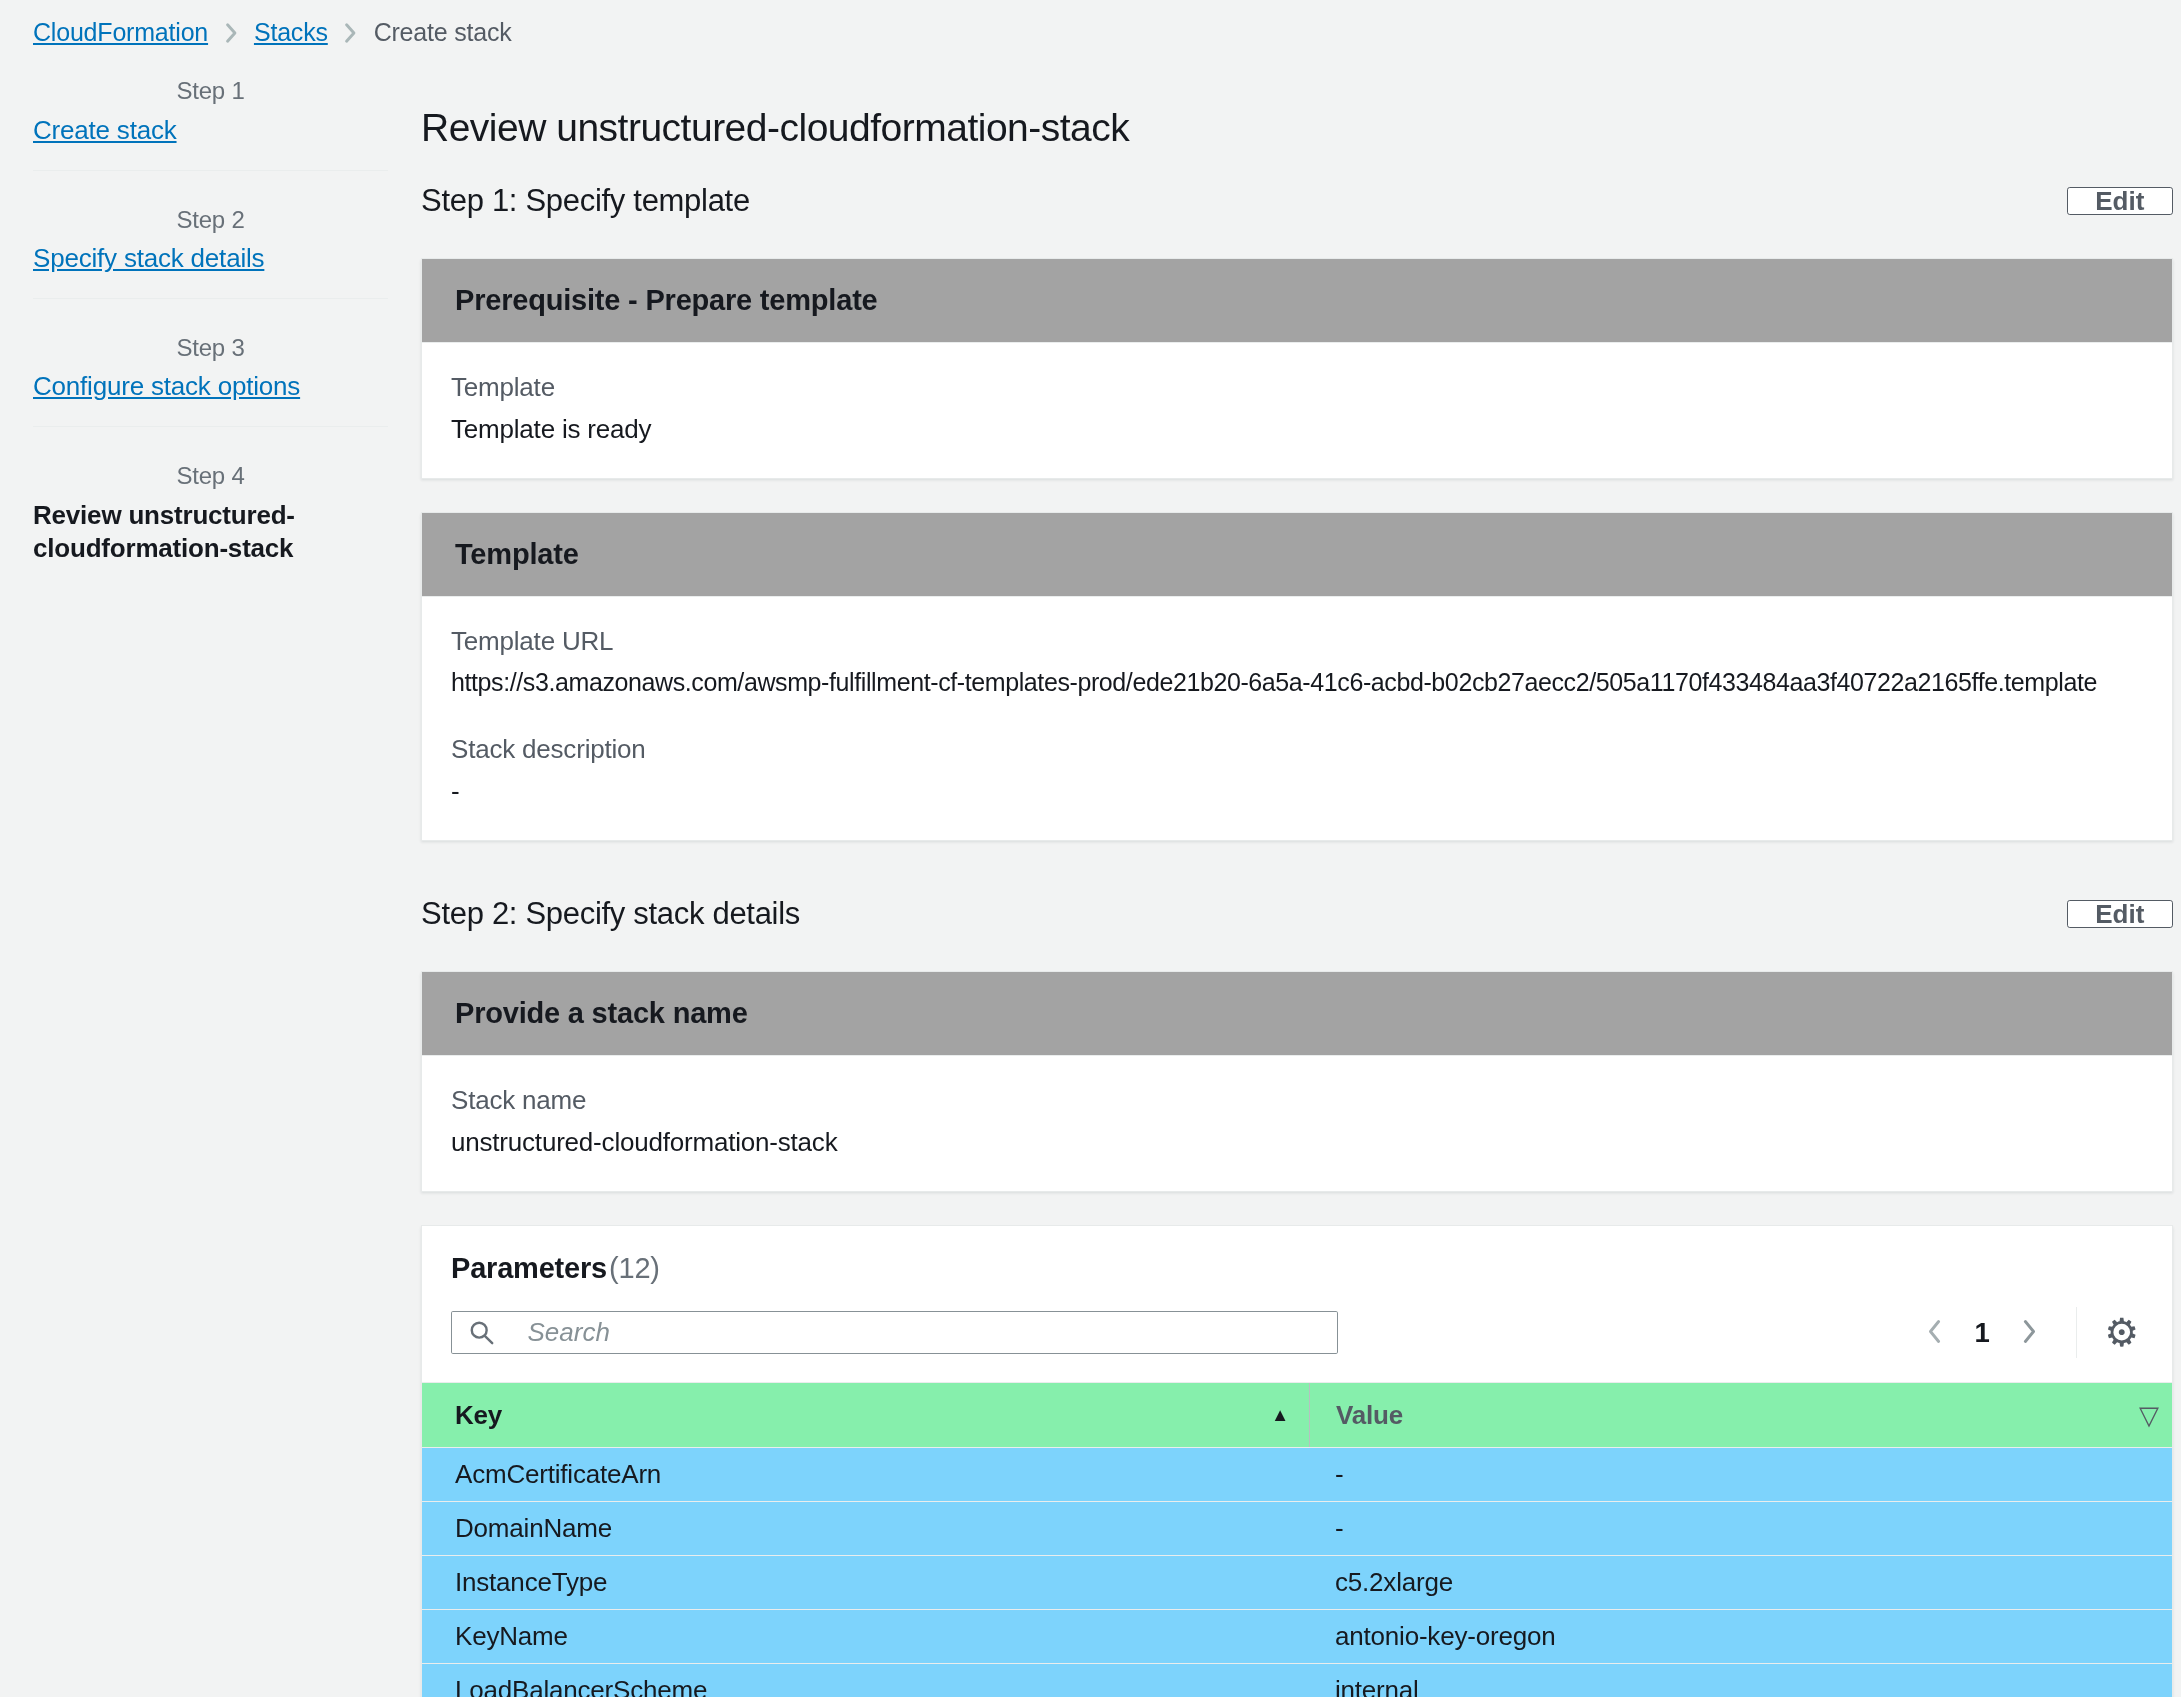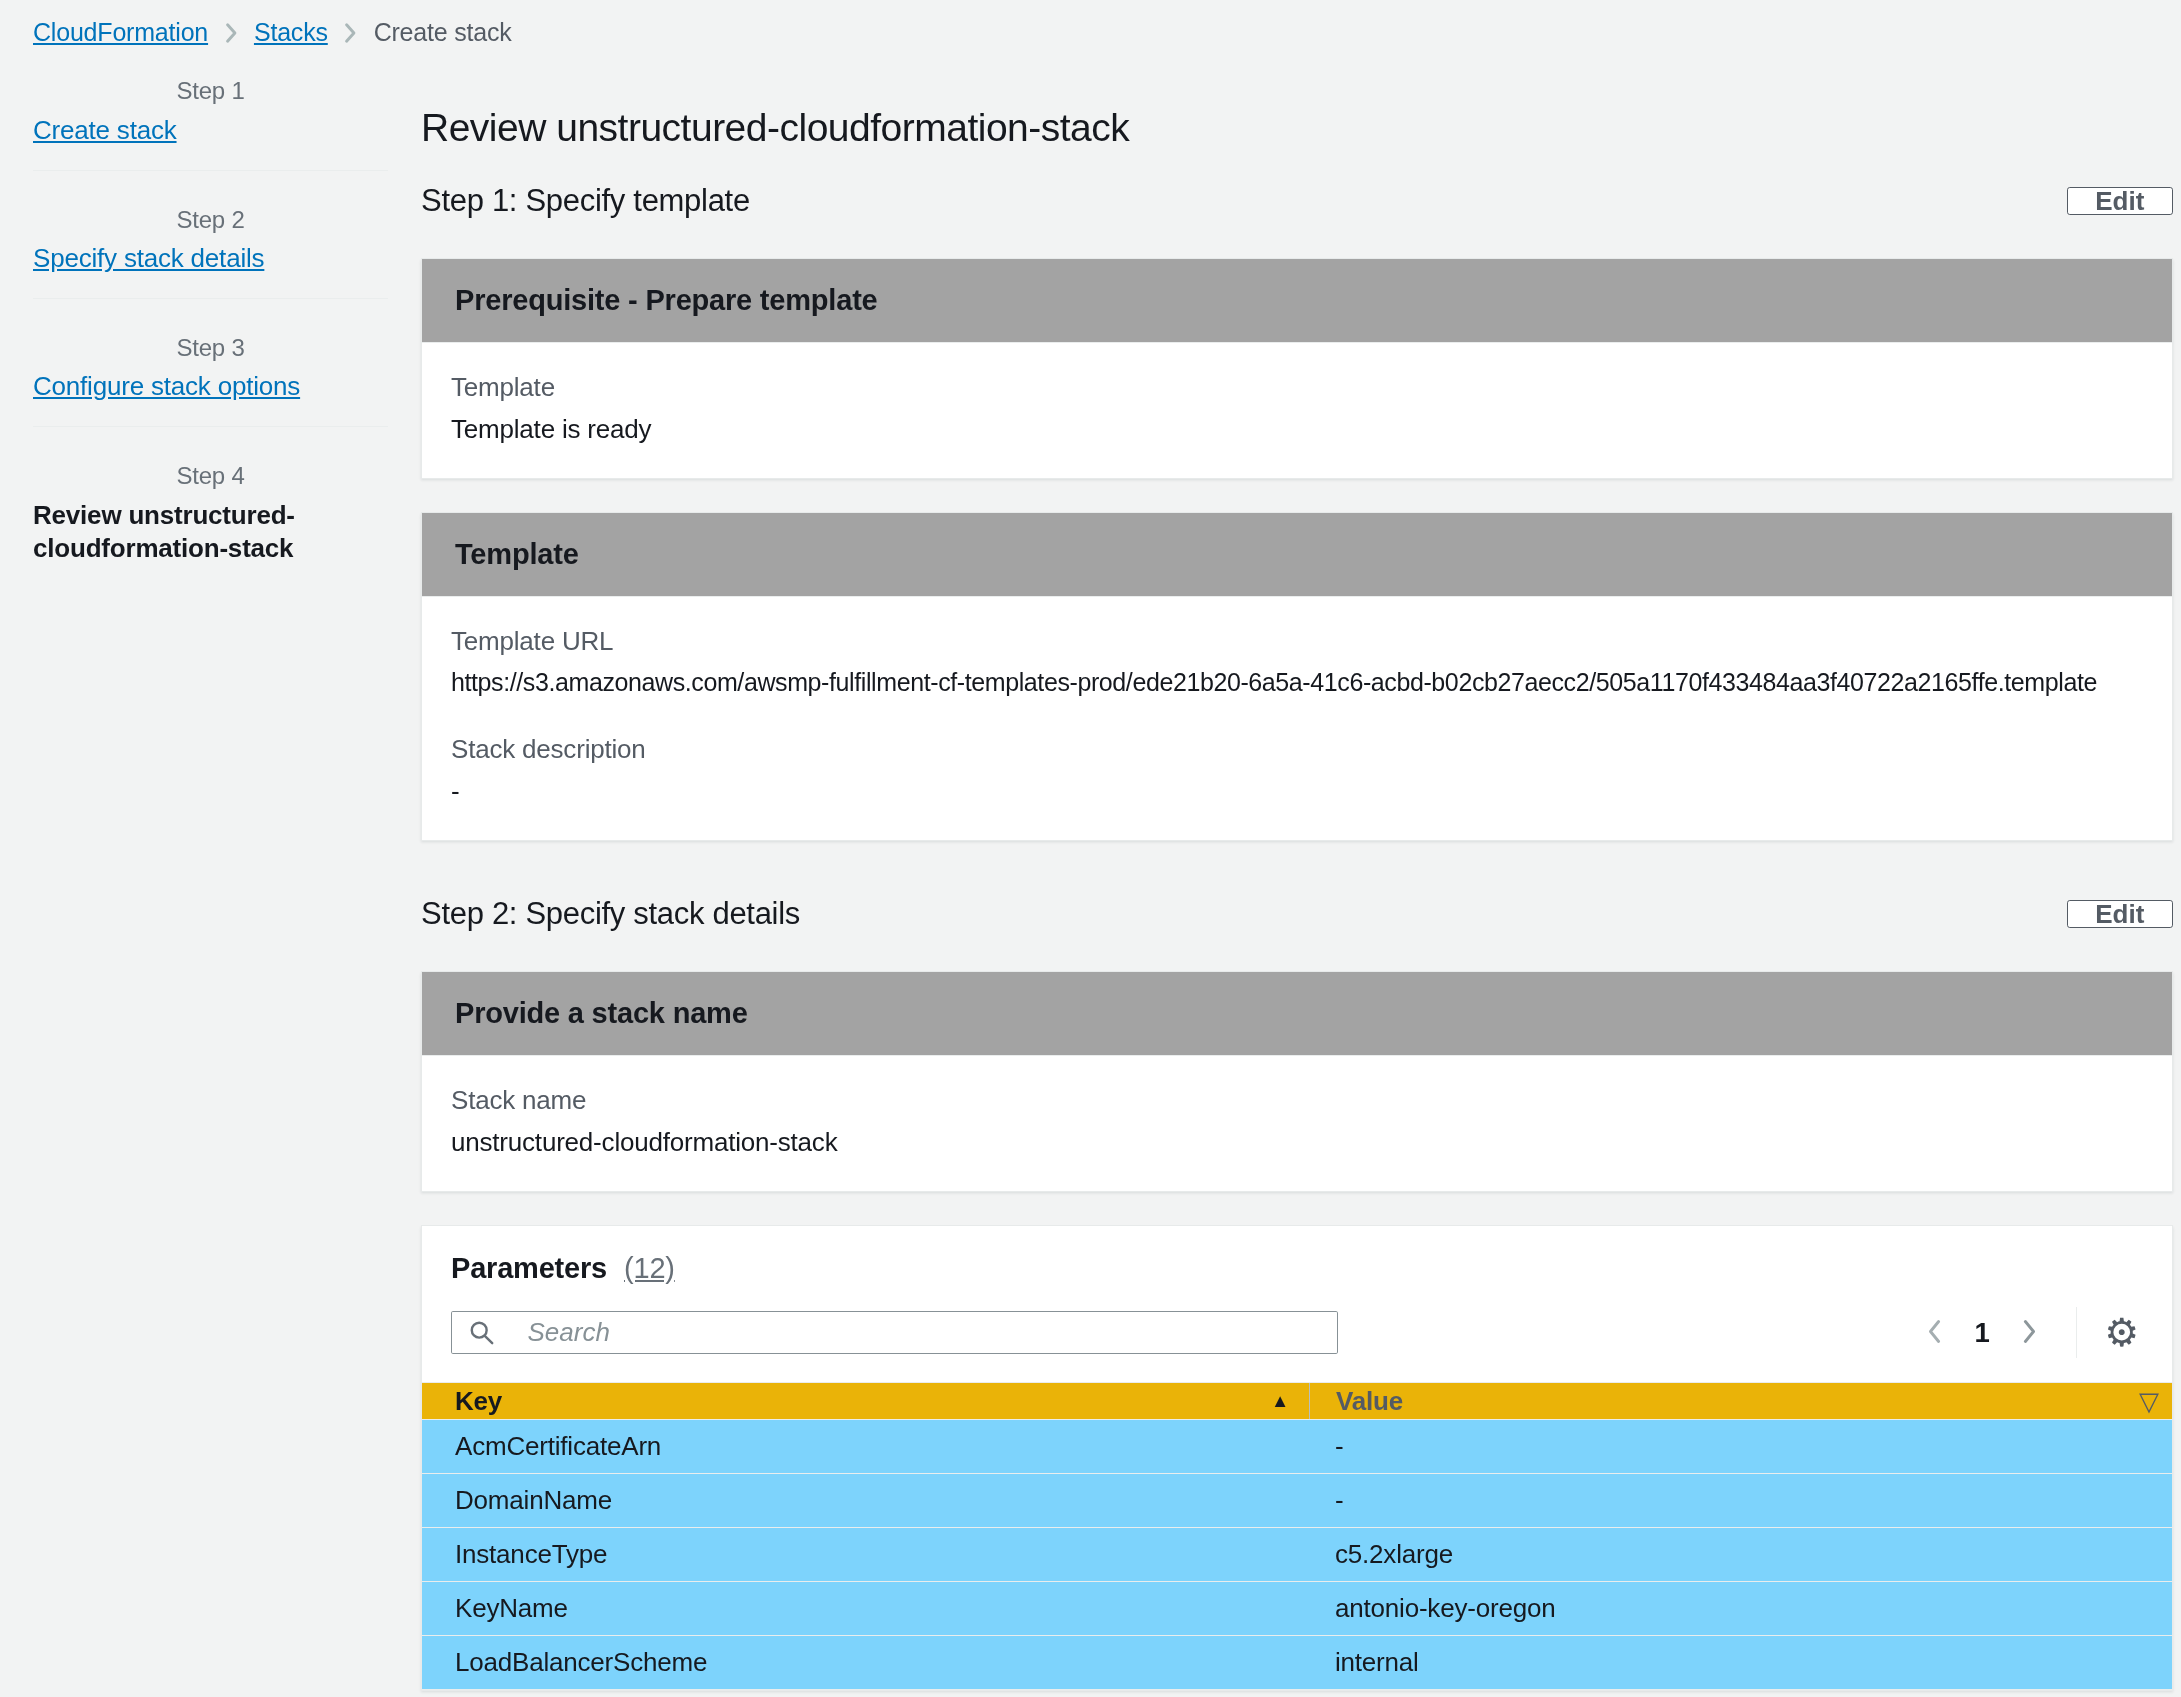--- a/index.html
+++ b/index.html
@@ -41,38 +41,38 @@
     padding:26px 33px; font-size:29px; font-weight:700; line-height:31px;
   }
   .card-body { padding:29px 33px 33px 29px; }
   .field + .field { margin-top:37px; }
   .field-label { font-size:26px; color:#545b64; margin-bottom:11px; }
   .field-value { font-size:26px; color:#16191f; }
   .url-value { font-size:25px; letter-spacing:-0.4px; }
   
   .params-top { padding:26px 29px 24px 29px; }
   .params-title { font-size:29px; font-weight:700; }
-  .params-count { font-size:29px; font-weight:400; color:#687078; margin-left:17px;text-decoration:underline; }
+  .params-count { font-size:29px; font-weight:400; color:#687078; margin-left:2px; }
   .toolbar { display:flex; align-items:center; justify-content:space-between; margin-top:22px; }
   .search-box {
     width:887px; height:43px; border:1.8px solid #879196; border-radius:1.8px; background:#fff;
     display:flex; align-items:center; padding:0 16.5px;gap:20px;
   }
   .search-box input {
     border:none; outline:none; flex:1; font-family:inherit; font-size:26px; font-style:italic;
     color:#16191f; margin-left:13px; background:transparent;
   }
   .search-box input::placeholder { color:#879196; font-style:italic; }
   .pager { display:flex; align-items:center; }
   .pg-btn { background:none; border:none; cursor:pointer; display:flex; align-items:center; padding:0 9.2px; }
   .pg-num { font-size:27.5px; font-weight:700; color:#16191f; margin:0 20px; }
   .pg-divider { width:0.9px; height:51px; background:#eaeded; margin:0 24px 0 27.5px; }
   .gear-btn { background:none; border:none; cursor:pointer; font-size:39px; color:#545b64; line-height:39px; padding:0 3.7px; }
   
-  .tbl-header { display:flex; background:#eab308; border-top:0.9px solid #eaeded; border-bottom:0.9px solid #eaeded; height:38px; }
+  .tbl-header { display:flex; background:#86efac; border-top:0.9px solid #eaeded; border-bottom:0.9px solid #eaeded; height:66px; }
   .th { display:flex; align-items:center; font-size:26px; font-weight:700; cursor:pointer; }
   .th-key { width:887px; padding-left:33px; color:#16191f; justify-content:space-between; }
   .th-value { flex:1; padding-left:26px; color:#545b64; border-left:0.9px solid #b7bfc1; justify-content:space-between; }
   .sort-asc { font-size:18.4px; color:#16191f; margin-right:20px; }
   .filter-icon { font-size:26px; color:#545b64; margin-right:13px; cursor:pointer; }
   .row { display:flex; height:54px; background:#7dd3fc; border-bottom:0.9px solid #eaeded; }
   .cell { display:flex; align-items:center; font-size:26px; color:#16191f; }
   .cell-key { width:887px; padding-left:33px; }
   .cell-value { flex:1; padding-left:26px; }
   

